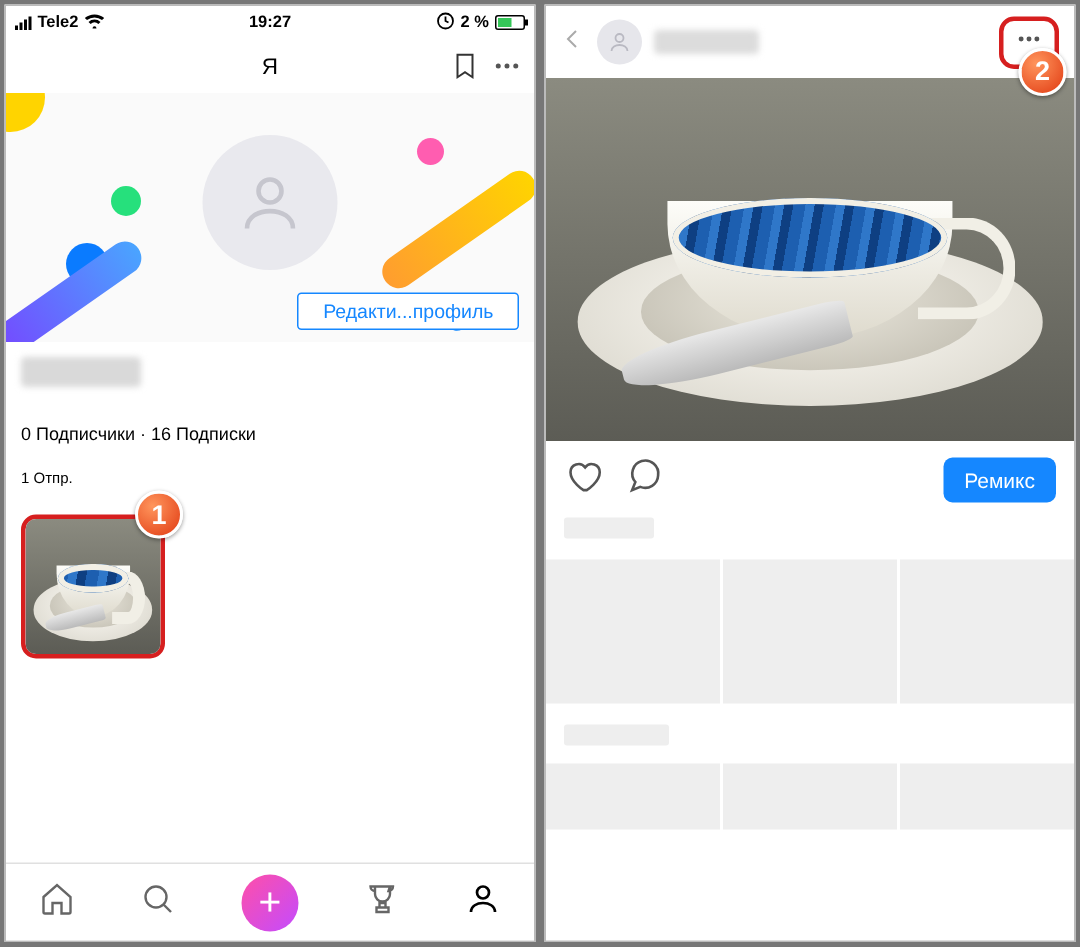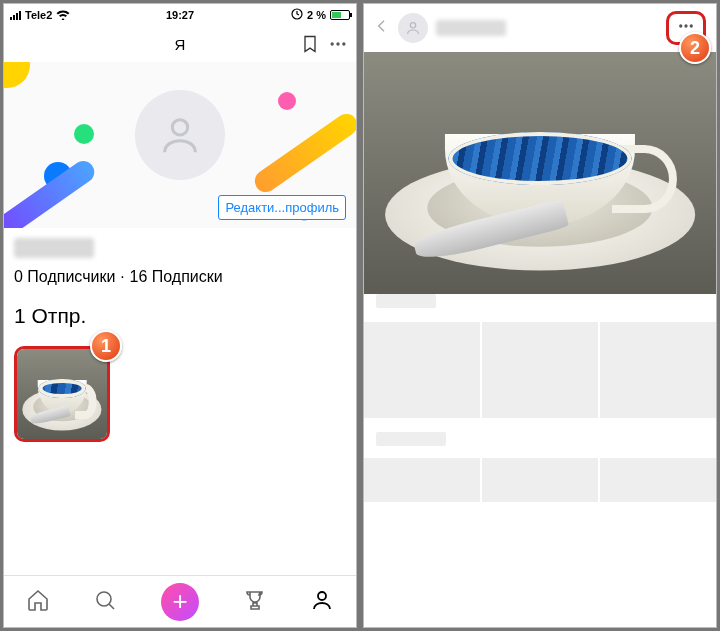--- a/index.html
+++ b/index.html
@@ -71,28 +71,28 @@
   .hero .b2 { width:120px; background:linear-gradient(90deg,#ff9d2f,#ffd400); transform:rotate(-35deg); right:-10px; top:80px;}
   .hero .b3 { width:30px; height:14px; background:#4aa4ff; transform:rotate(-35deg); right:30px; top:140px;}
   .hero .avatar {
     width:90px; height:90px; border-radius:50%; background:#e9e9ee;
     position:absolute; left:50%; top:28px; transform:translateX(-50%);
     display:flex; align-items:center; justify-content:center; color:#c6c6ce;
   }
   .edit-btn {
     position:absolute; bottom:8px; right:10px;
     border:1px solid #1587ff; color:#1587ff; font-size:13px;
-    padding:4px 6px; border-radius:3px; background:#fff;
+    padding:4px 16px; border-radius:3px; background:#fff;
   }
   .name-blur {
     width:80px; height:20px; background:#d9d9d9; border-radius:3px;
     margin:10px 0 0 10px; filter:blur(2px);
   }
-  .stats { font-size:16px; margin:10px 0 0 10px; }
-  .post-count { font-size:21px; margin:18px 0 0 10px; }
+  .stats { font-size:12px; margin:24px 0 0 10px; }
+  .post-count { font-size:10px; margin:18px 0 0 10px; }
   .thumb-wrap { position:relative; margin:18px 0 0 10px; width:96px;}
   .thumb-highlight {
     width:96px; height:96px; border:3px solid #d61f1f; border-radius:10px;
     overflow:hidden; position:relative;
   }
   .callout {
     width:32px; height:32px; border-radius:50%;
     background:radial-gradient(circle at 35% 30%, #ff955c, #e03a12);
     border:2px solid #fff; position:absolute; color:#fff;
     font-weight:bold; display:flex; align-items:center; justify-content:center;
@@ -317,20 +317,33 @@
   <div class="big-photo">
     <div class="cup-scene">
       <div class="plate"></div>
         <div class="saucer-in"></div>
       <div class="cup"></div>
         <div class="liquid"></div>
         <div class="spoon"></div>
     </div>
   </div>
 
+  <div class="action-row">
+    <span>
+      <svg width="26" height="26" viewBox="0 0 24 24" fill="none" stroke="#555" stroke-width="1.6">
+          <path d="M12 21s-8-5-8-11a5 5 0 019-3 5 5 0 019 3c0 6-8 11-8 11z"></path>
+        </svg>
+    </span>
+    <span>
+      <svg width="26" height="26" viewBox="0 0 24 24" fill="none" stroke="#555" stroke-width="1.6">
+          <path d="M21 12a8 8 0 01-11 7l-5 2 2-5a8 8 0 1114-4z"></path>
+        </svg>
+    </span>
+    <button class="remix">Ремикс</button>
+  </div>
 
   <div style="padding:0 12px;">
     <div class="skel skel-line" style="width:60px;"></div>
   </div>
   <div class="grid3">
     <div class="skel"></div>
     <div class="skel"></div>
     <div class="skel"></div>
   </div>
   <div style="padding:14px 12px 0;">

